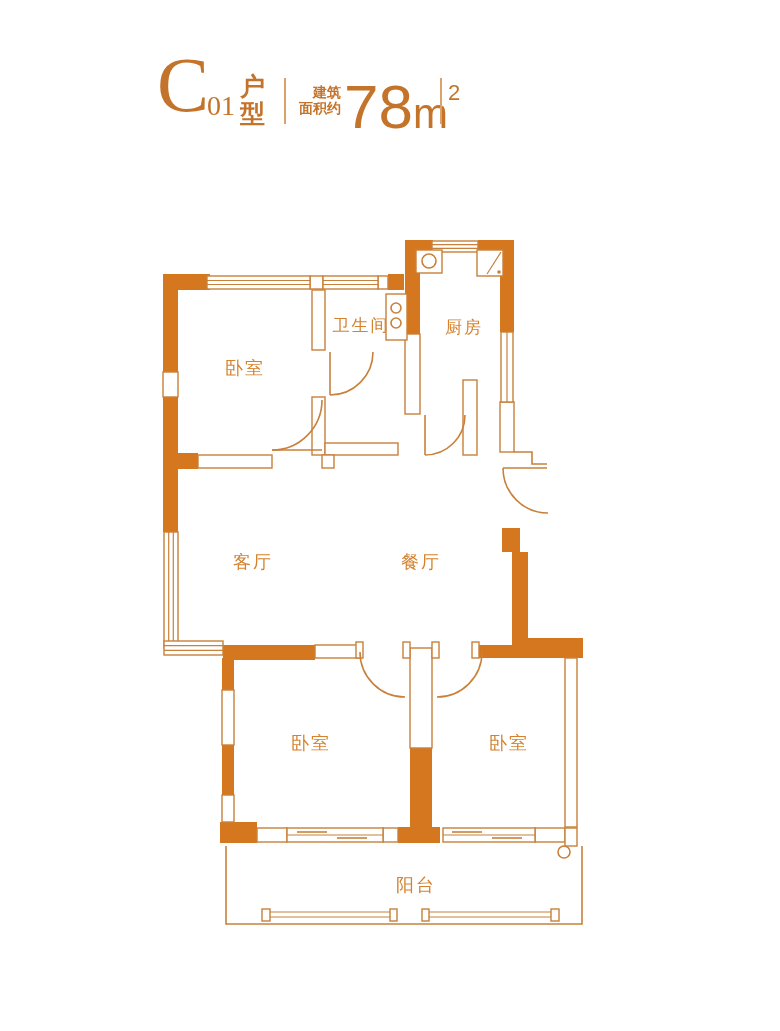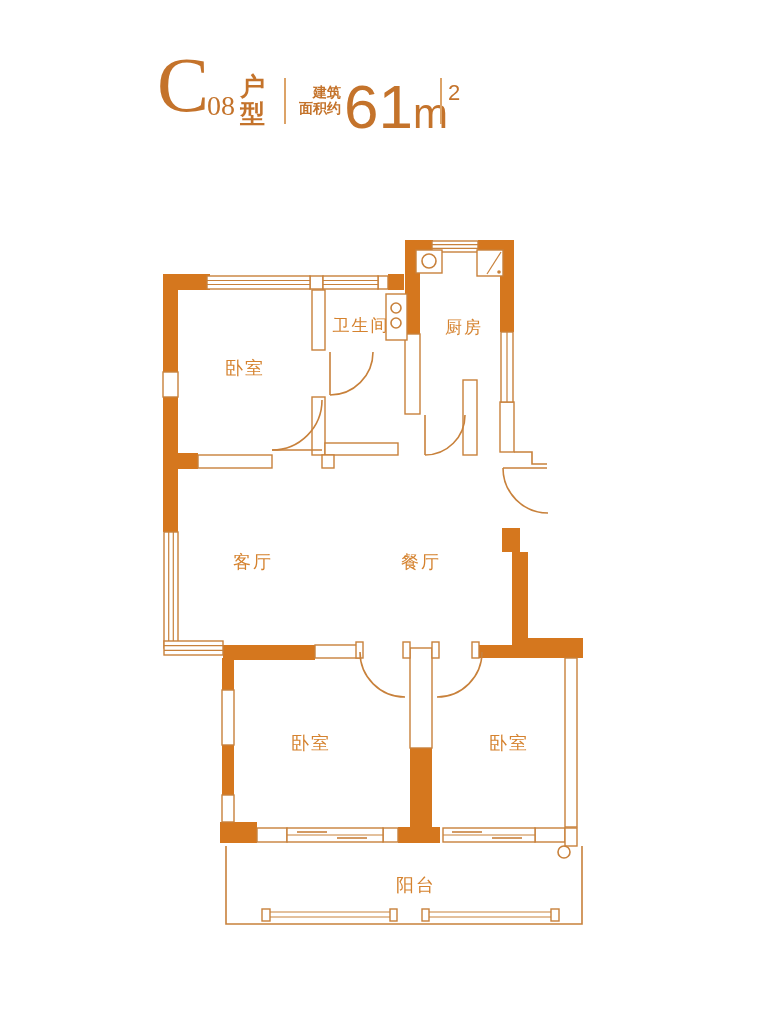--- a/index.html
+++ b/index.html
@@ -33,31 +33,31 @@
               font-family:"Liberation Sans","DejaVu Sans",sans-serif;}
   .room-label.sm{font-size:17px;}
 </style>
 </head>
 <body>
 
 <div class="page">
 
   <div class="hdr">
     <div class="c-letter">C</div>
-    <div class="c-number">08</div>
+    <div class="c-number">01</div>
     <div class="c-type">
       <div>户</div>
       <div>型</div>
     </div>
     <div class="vdiv vdiv1"></div>
     <div class="area-prefix">
       <div>建筑</div>
       <div>面积约</div>
     </div>
-    <div class="area-main"><span>61</span><span class="unit">m</span><span class="sup">2</span></div>
+    <div class="area-main"><span>78</span><span class="unit">m</span><span class="sup">2</span></div>
     <div class="vdiv vdiv2"></div>
   </div>
 
   <svg width="780" height="1031" viewBox="0 0 780 1031">
 
     <g>
       <rect class="wall" x="163" y="274" width="47" height="16"></rect>
       <rect class="wall" x="163" y="274" width="15" height="98"></rect>
       <rect class="wall" x="163" y="397" width="15" height="58"></rect>
       <rect class="wall" x="163" y="453" width="35" height="16"></rect>

